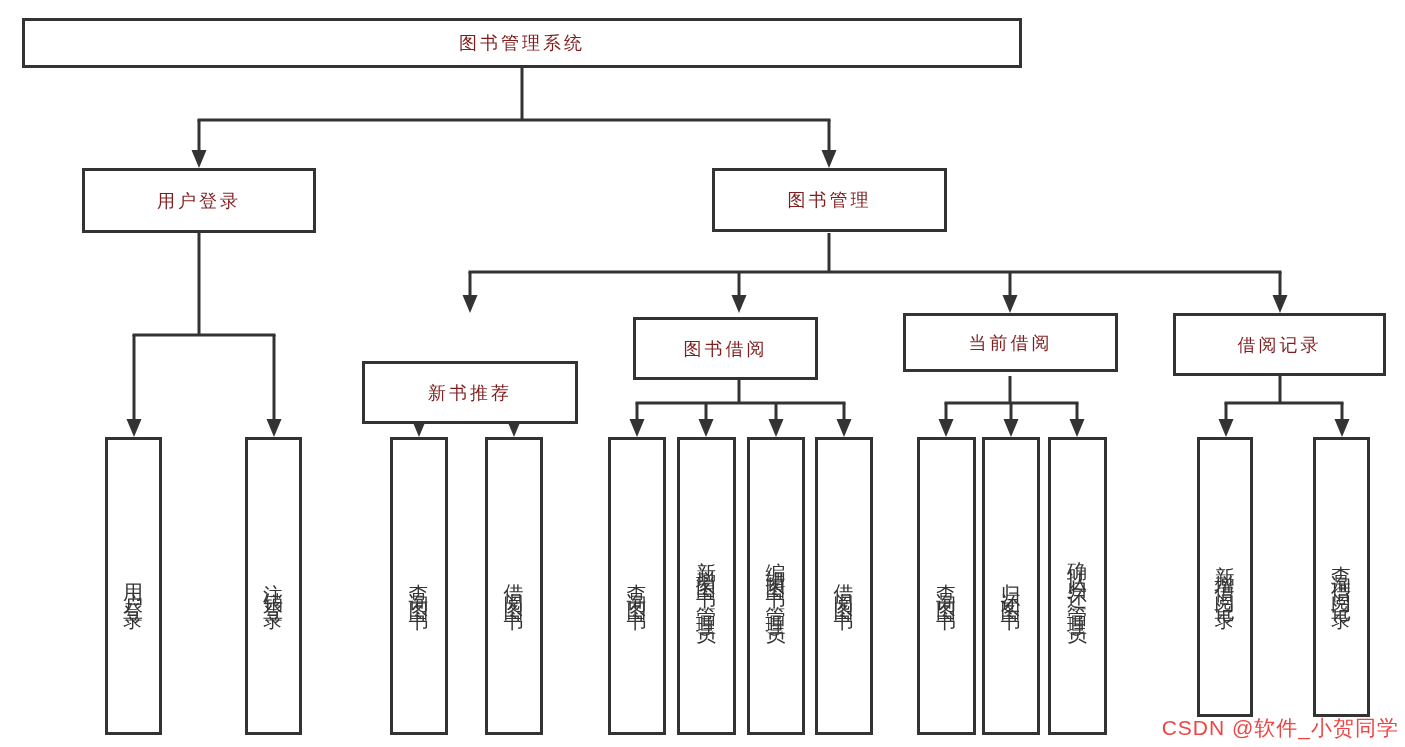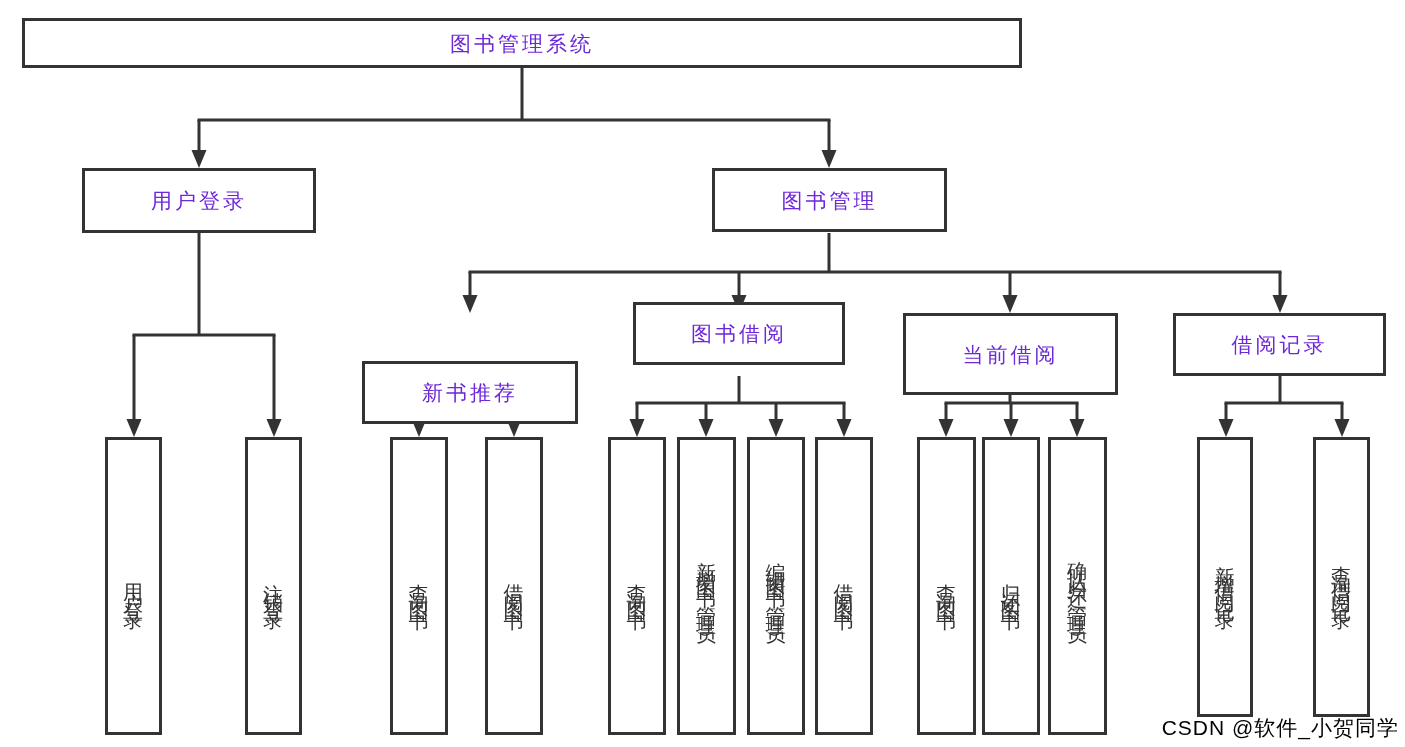--- a/index.html
+++ b/index.html
@@ -26,41 +26,41 @@
     position: absolute;
     box-sizing: border-box;
     border: 3px solid #333333;
     background: #ffffff;
     display: flex;
     align-items: center;
     justify-content: center;
     z-index: 2;
   }
   .node .hlabel {
-    font-size: 21px;
-    color: #6d28d9;
+    font-size: 18px;
+    color: #7f1d1d;
     letter-spacing: 3px;
     white-space: nowrap;
     line-height: 1;
   }
   .node .vlabel {
     writing-mode: vertical-rl;
     text-orientation: mixed;
     font-size: 20px;
     color: #333333;
     letter-spacing: 9px;
     line-height: 1;
     white-space: nowrap;
   }
   .watermark {
     position: absolute;
     right: 6px;
     bottom: 5px;
     font-size: 21px;
-    color: #000000;
+    color: #ef4444;
     letter-spacing: 1px;
     z-index: 3;
     white-space: nowrap;
   }
   svg line { stroke: #333333; stroke-width: 3; }
   svg polygon { fill: #333333; stroke: none; }
 </style>
 </head>
 <body>
 
@@ -135,24 +135,24 @@
   <div class="node" style="left:82px; top:168px; width:234px; height:65px;">
     <span class="hlabel">用户登录</span>
   </div>
   <div class="node" style="left:712px; top:168px; width:235px; height:64px;">
     <span class="hlabel">图书管理</span>
   </div>
 
   <div class="node" style="left:362px; top:313px; width:216px; height:63px;margin-top:48px;">
     <span class="hlabel">新书推荐</span>
   </div>
-  <div class="node" style="left:633px; top:302px; width:212px; height:63px;">
+  <div class="node" style="left:633px; top:317px; width:185px; height:63px;">
     <span class="hlabel">图书借阅</span>
   </div>
-  <div class="node" style="left:903px; top:313px; width:215px; height:82px;">
+  <div class="node" style="left:903px; top:313px; width:215px; height:59px;">
     <span class="hlabel">当前借阅</span>
   </div>
   <div class="node" style="left:1173px; top:313px; width:213px; height:63px;">
     <span class="hlabel">借阅记录</span>
   </div>
 
   <div class="node" style="left:105px; top:437px; width:57px; height:298px;">
     <span class="vlabel">用户登录</span>
   </div>
   <div class="node" style="left:245px; top:437px; width:57px; height:298px;">

